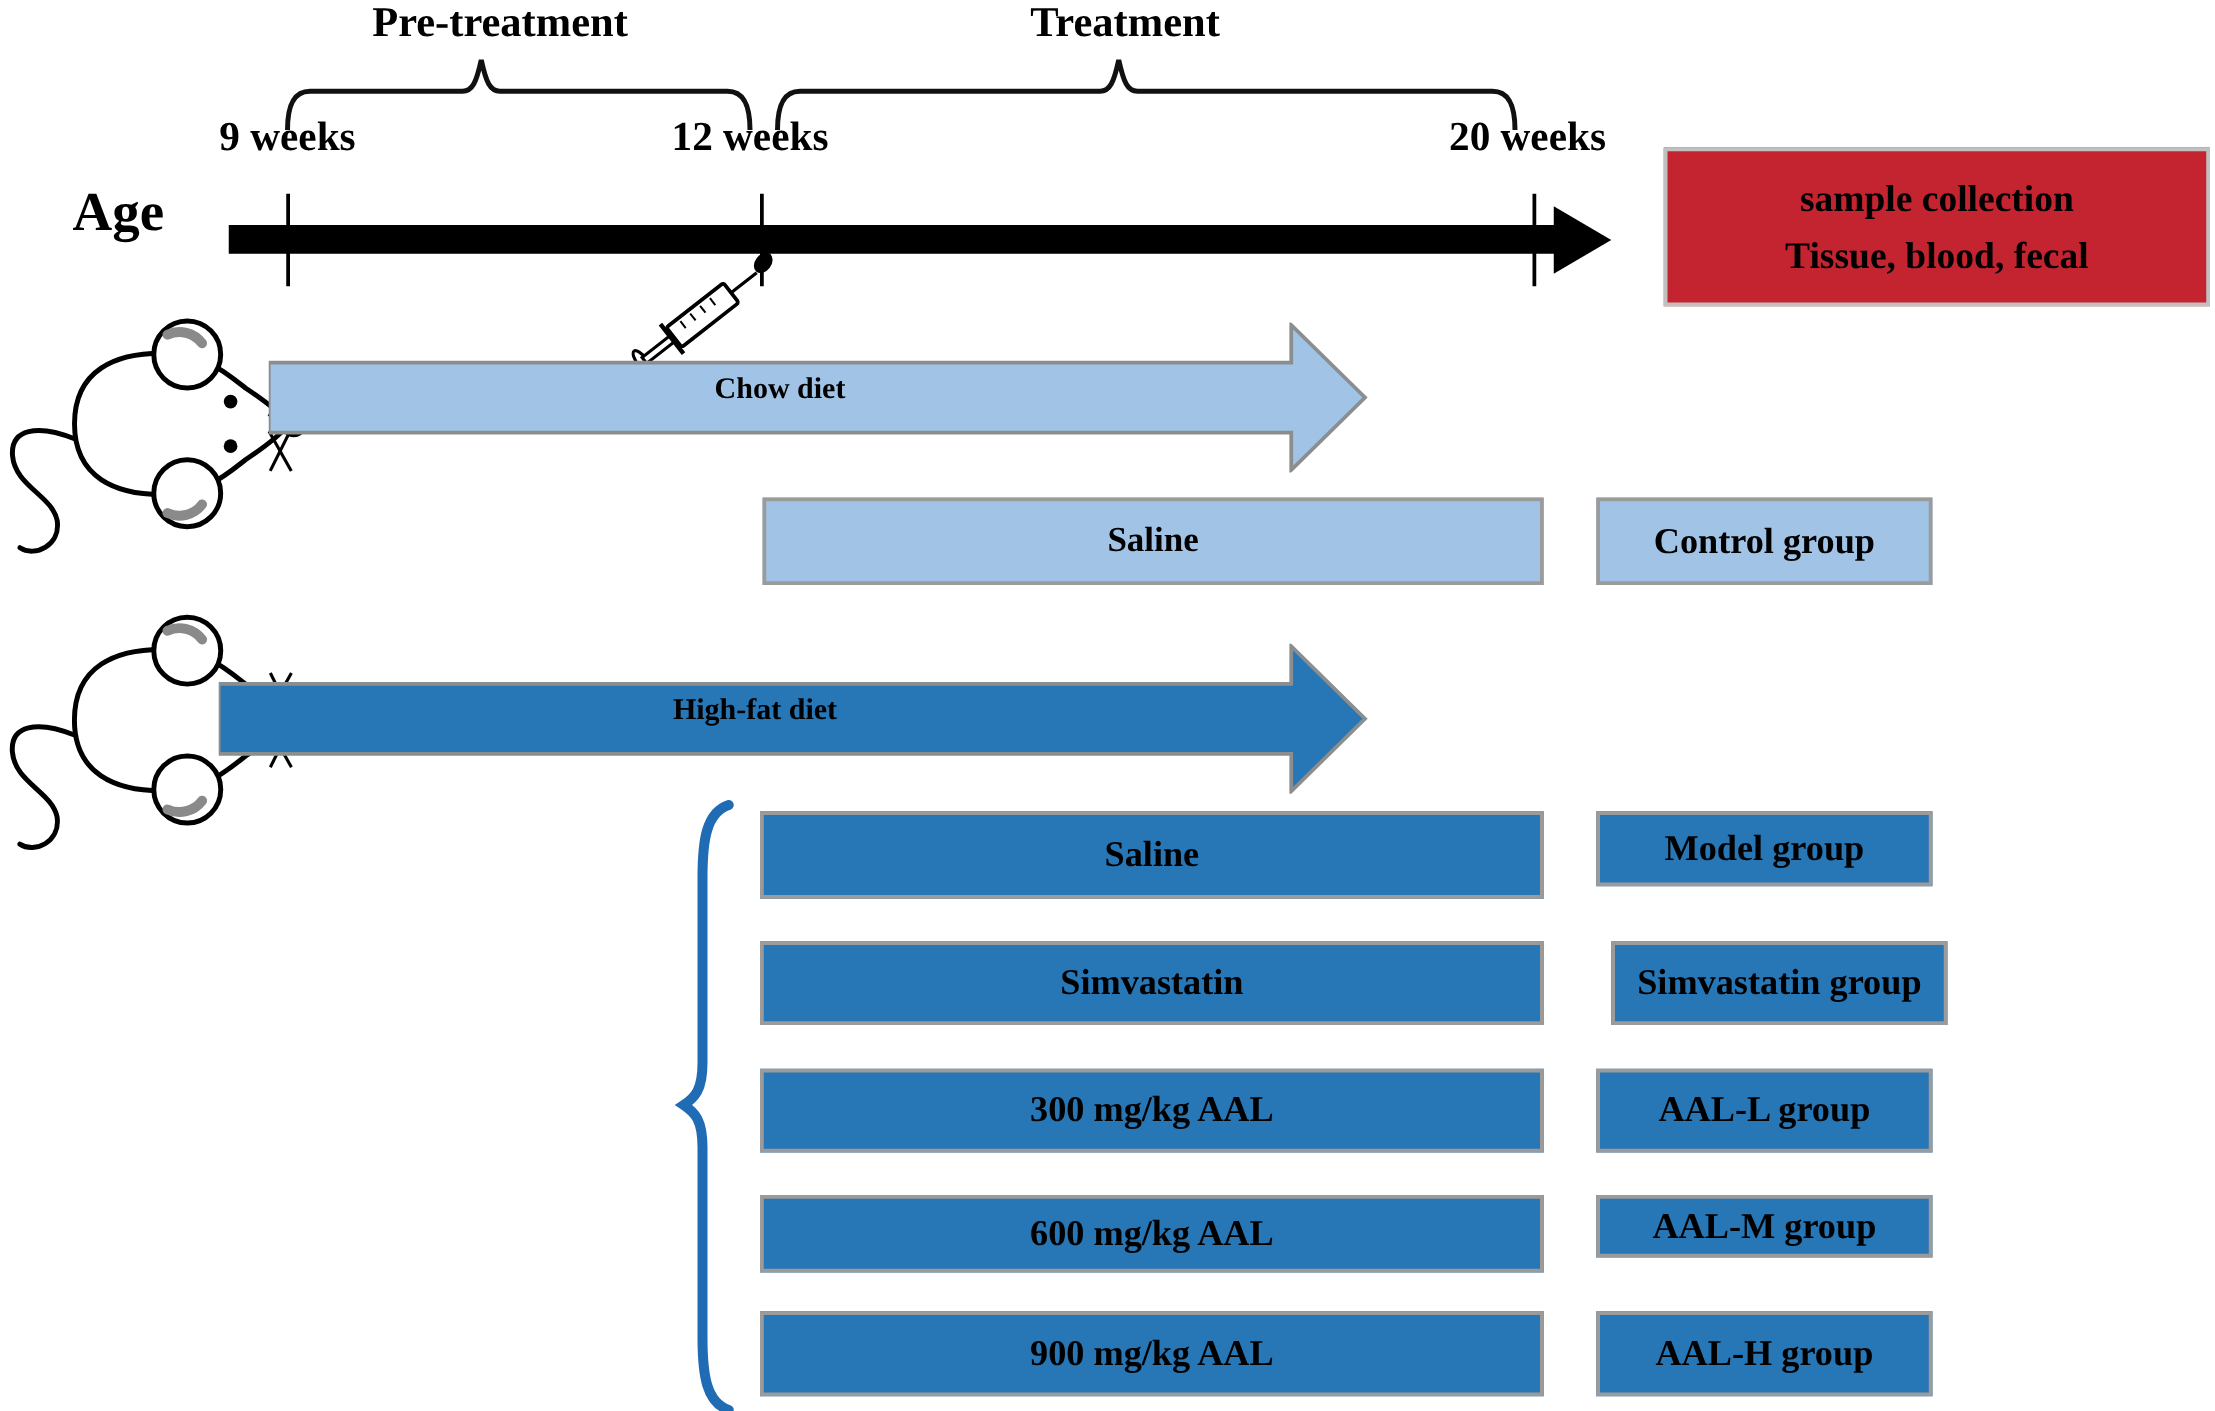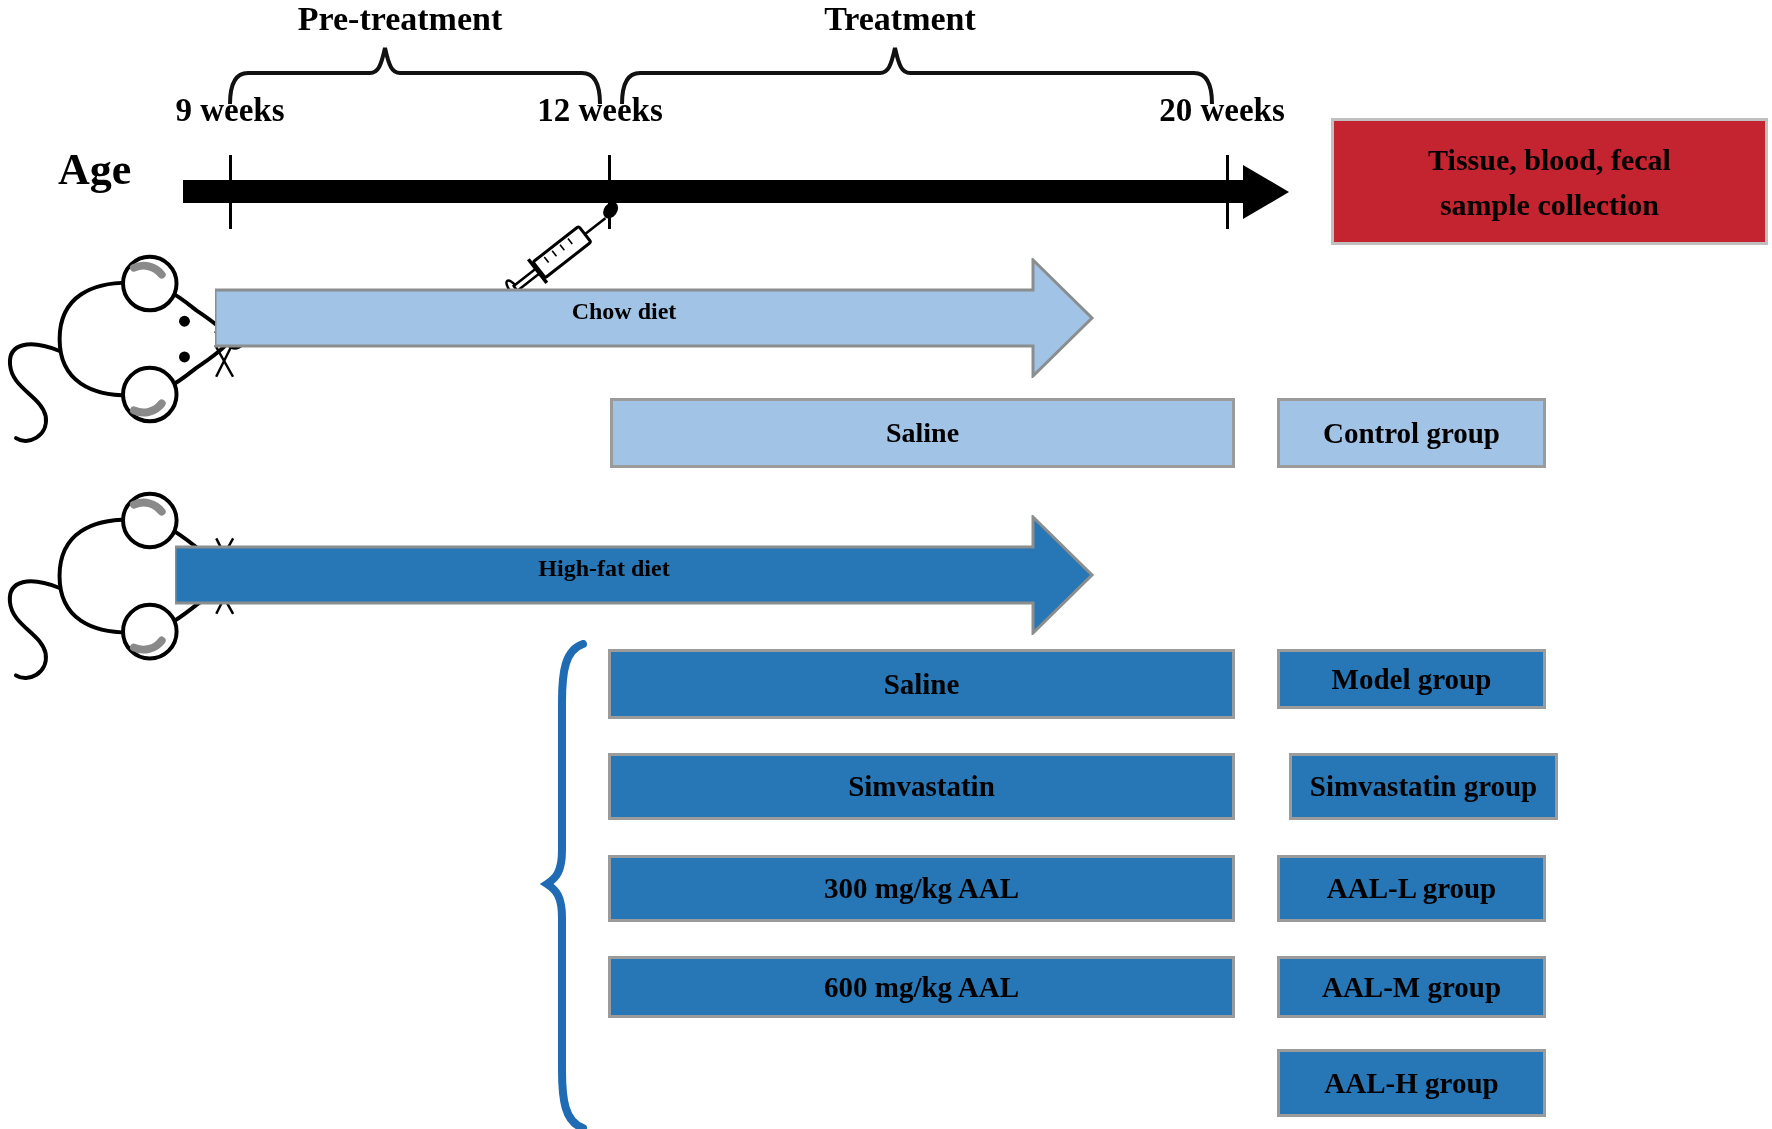--- a/index.html
+++ b/index.html
@@ -62,22 +62,22 @@
       <line x1="12" y1="3" x2="12" y2="10" stroke="#000" stroke-width="1.6"></line>
       <line x1="22" y1="3" x2="22" y2="10" stroke="#000" stroke-width="1.6"></line>
       <line x1="32" y1="3" x2="32" y2="10" stroke="#000" stroke-width="1.6"></line>
       <line x1="42" y1="3" x2="42" y2="10" stroke="#000" stroke-width="1.6"></line>
       <line x1="58" y1="10" x2="84" y2="10" stroke="#000" stroke-width="2.6"></line>
       <ellipse cx="93" cy="7" rx="9" ry="6.5" fill="#000" transform="rotate(-15 93 7)"></ellipse>
     </g>
   </svg>
 
   <div class="box redbox">
+    <div>sample collection</div>
     <div>Tissue, blood, fecal</div>
-    <div>sample collection</div>
   </div>
 
   <svg class="abs" style="left:2px;top:240px;" width="248" height="218" viewBox="0 0 250 220">
     <path d="M58,112 C28,100 6,104 8,126 C10,150 40,158 44,178 C47,198 26,208 14,200" fill="none" stroke="#000" stroke-width="4" stroke-linecap="round"></path>
     <path d="M58,100 C58,56 92,43 128,43 C162,43 177,56 196,71 C214,83 226,93 231,100
              C226,107 214,117 196,129 C177,144 162,157 128,157 C92,157 58,144 58,100 Z" fill="#fff" stroke="#000" stroke-width="4"></path>
     <circle cx="149" cy="44" r="27" fill="#fff" stroke="#000" stroke-width="4"></circle>
     <path d="M133,28 A23,23 0 0 1 161,35" fill="none" stroke="#8a8a8a" stroke-width="8" stroke-linecap="round"></path>
     <circle cx="149" cy="156" r="27" fill="#fff" stroke="#000" stroke-width="4"></circle>
     <path d="M133,172 A23,23 0 0 0 161,165" fill="none" stroke="#8a8a8a" stroke-width="8" stroke-linecap="round"></path>
@@ -131,17 +131,18 @@
   <div class="box dark treatbox" style="top:649px;height:70px;">Saline</div>
   <div class="box dark groupbox" style="top:649px;height:60px;">Model group</div>
 
   <div class="box dark treatbox" style="top:753px;height:67px;">Simvastatin</div>
   <div class="box dark groupbox" style="top:753px;height:67px;margin-left:12px;">Simvastatin group</div>
 
   <div class="box dark treatbox" style="top:855px;height:67px;">300 mg/kg AAL</div>
   <div class="box dark groupbox" style="top:855px;height:67px;">AAL-L group</div>
 
   <div class="box dark treatbox" style="top:956px;height:62px;">600 mg/kg AAL</div>
-  <div class="box dark groupbox" style="top:956px;height:62px;">AAL-M group</div>
+  <div class="box dark groupbox" style="top:956px;height:50px;">AAL-M group</div>
 
+  <div class="box dark treatbox" style="top:1049px;height:68px;">900 mg/kg AAL</div>
   <div class="box dark groupbox" style="top:1049px;height:68px;">AAL-H group</div>
 
 </div>
 
 </body></html>

